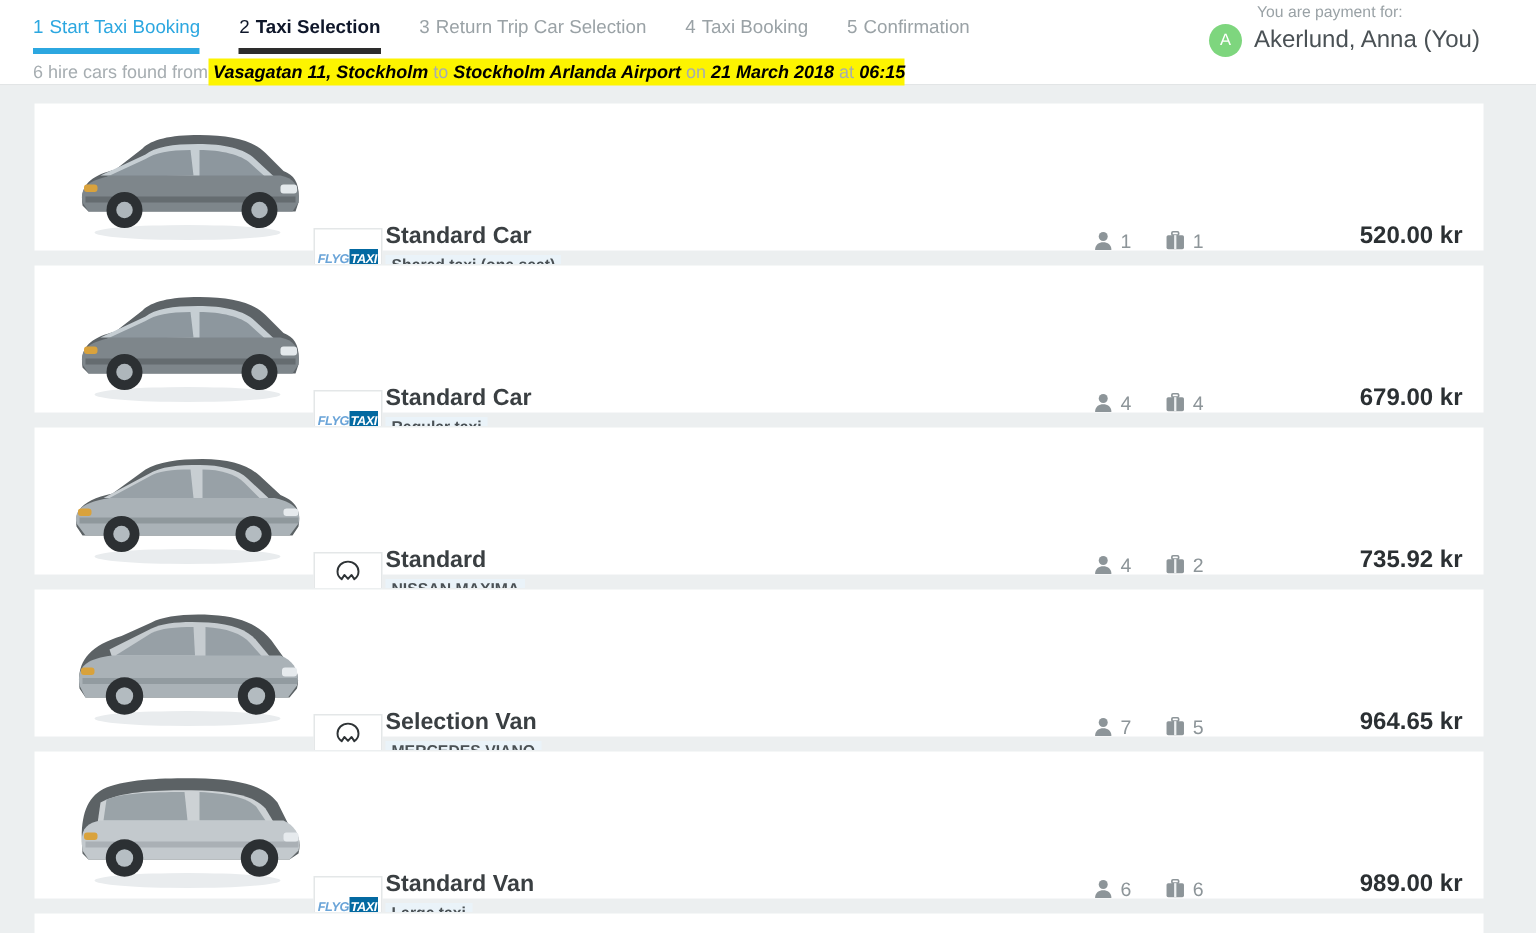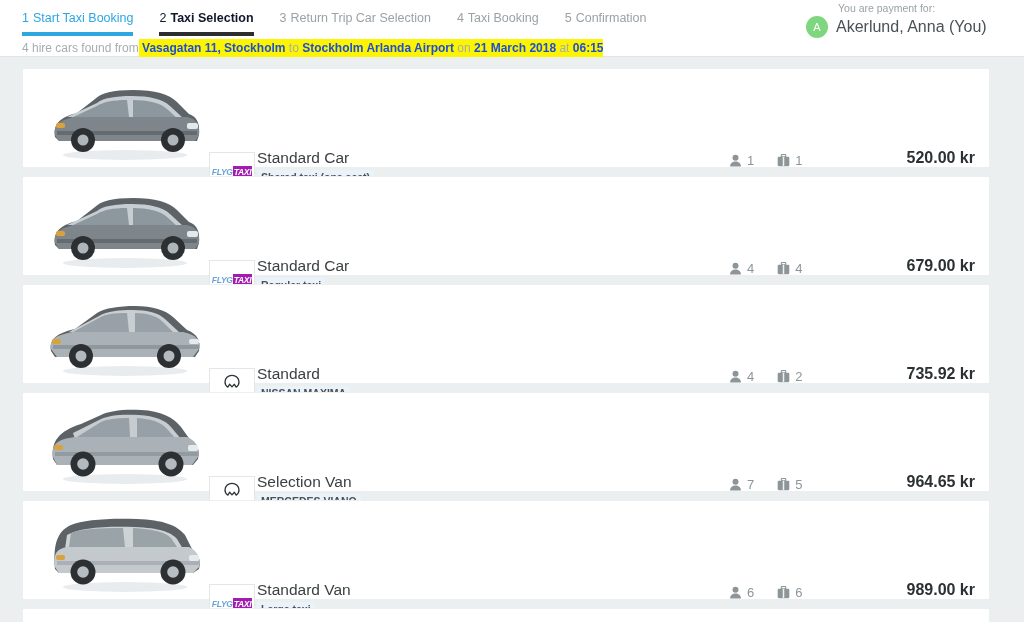--- a/index.html
+++ b/index.html
@@ -43,21 +43,21 @@
     left: 22px; top: 41px;
     font-size: 12px;
     color: #a6adb1;
     white-space: nowrap;
   }
   .summary .hl {
     background: #fdf400;
     color: #a6adb1;
     padding: 2px 0;
   }
-  .summary .hl b { color: #1d4ed8; font-weight: bold; }
+  .summary .hl b { color: #000000; font-weight: bold; font-style: italic; }
 
   .booking-for {
     position: absolute;
     right: 18px; top: 2px;
     text-align: left;
     width: 200px;
   }
   .booking-for .bf-label {
     font-size: 10.5px; color: #9aa2a6;
     margin: 0 0 2px 32px;
@@ -98,31 +98,31 @@
   .logo-box {
     position: absolute;
     left: 186px; top: 83px;
     width: 46px; height: 40px;
     border: 1px solid #e4e7e8;
     background: #ffffff;
     display: flex; align-items: center; justify-content: center;
   }
   .flygtaxi { font-size: 8.5px; font-weight: bold; font-style: italic; letter-spacing: -0.3px; }
   .flygtaxi .f { color: #6aa4d8; }
-  .flygtaxi .t { background: #a21caf; color: #ffffff; padding: 1px 1px; }
+  .flygtaxi .t { background: #0369a1; color: #ffffff; padding: 1px 1px; }
   .mycab { text-align: center; line-height: 1; }
   .mycab .glyph { display: block; }
   .mycab .word {
     display: block; font-size: 6.5px; letter-spacing: 0.9px;
     color: #3a3f42; margin-top: 2px;
   }
 
   
   .info { position: absolute; left: 234px; top: 80px; }
-  .car-title { font-size: 15.5px; font-weight: normal; color: #3a3f42; line-height: 18px; }
+  .car-title { font-size: 15.5px; font-weight: bold; color: #3a3f42; line-height: 18px; }
   .car-sub {
     display: inline-block;
     font-size: 10.5px; font-weight: bold; color: #4a5155;
     margin-top: 3px; padding: 1px 4px;
     background: #eaf3f9;
   }
   .car-stars { font-size: 10px; color: #b6bdc1; margin-top: 3px; letter-spacing: 0.5px; }
 
   .notice {
     position: absolute;
@@ -208,21 +208,21 @@
       </div>
       <div class="step">
         <span class="num">4</span><span>Taxi Booking</span>
       </div>
       <div class="step">
         <span class="num">5</span><span>Confirmation</span>
       </div>
     </div>
 
     <div class="summary">
-      <span>4 hire cars found from</span><span class="hl"> <b>Vasagatan 11, Stockholm</b> <span>to</span> <b>Stockholm Arlanda Airport</b> <span>on</span> <b>21 March 2018</b> <span>at</span> <b>06:15</b> </span>
+      <span>6 hire cars found from</span><span class="hl"> <b>Vasagatan 11, Stockholm</b> <span>to</span> <b>Stockholm Arlanda Airport</b> <span>on</span> <b>21 March 2018</b> <span>at</span> <b>06:15</b> </span>
     </div>
 
     <div class="booking-for">
       <div class="bf-label">You are payment for:</div>
       <div class="bf-user">
         <div class="avatar">A</div>
         <div class="bf-name">Akerlund, Anna (You)</div>
       </div>
     </div>
   </div>

